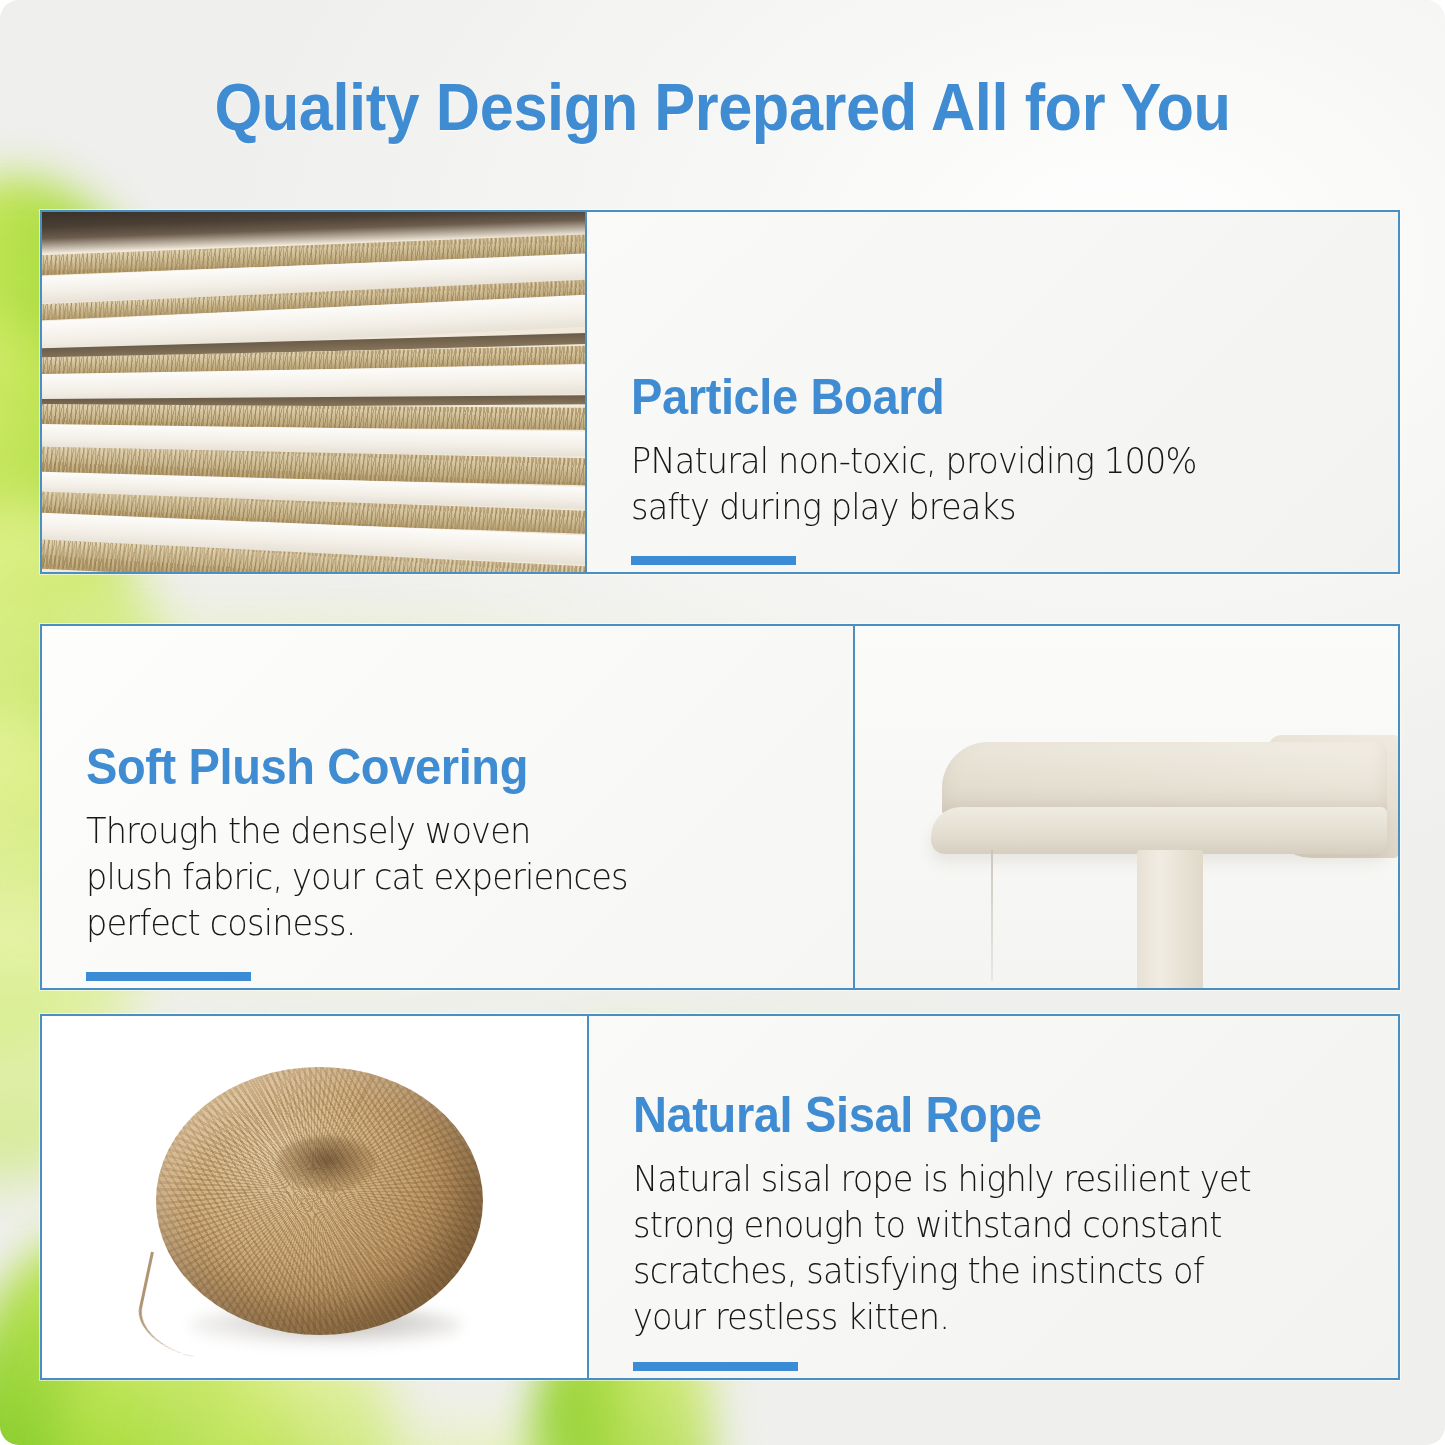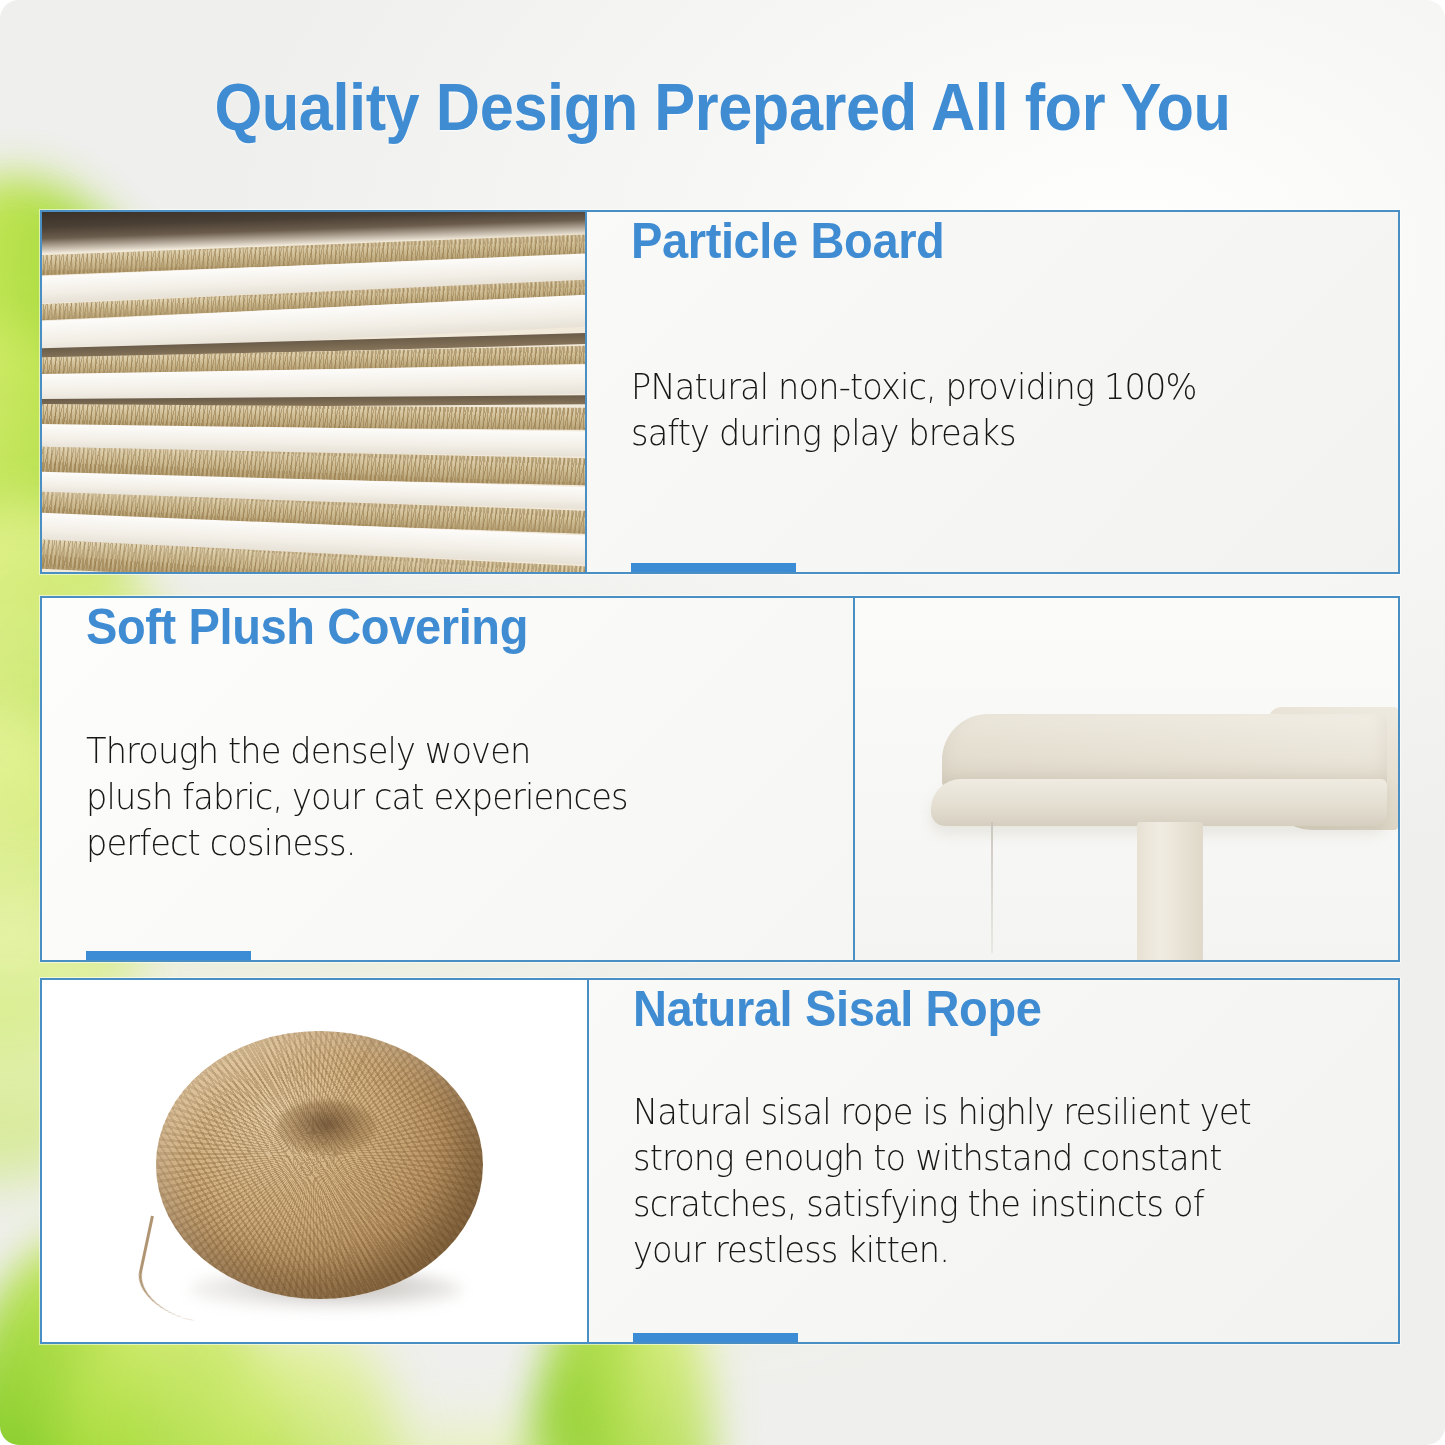--- a/index.html
+++ b/index.html
@@ -100,26 +100,26 @@
   .card {
     position:absolute;
     border:2px solid #4a8fc4;
     background:linear-gradient(135deg,#fdfdfc 0%,#f7f7f5 55%,#f2f2f0 100%);
     display:flex;
     overflow:hidden;
     z-index:4;
     box-shadow:0 0 0 1px rgba(255,255,255,.55);
   }
   #card-particle-board { left:40px;  top:210px;  width:1360px; height:364px; }
-  #card-plush          { left:40px;  top:596px;  width:1360px; height:366px; }
-  #card-sisal          { left:40px;  top:978px; width:1360px; height:366px; }
+  #card-plush          { left:40px;  top:624px;  width:1360px; height:366px; }
+  #card-sisal          { left:40px;  top:1014px; width:1360px; height:366px; }
 
   .media  { position:relative; overflow:hidden; flex:0 0 auto; background:#fff; }
-  .copy   { position:relative; flex:1 1 auto; padding:0 44px; display:flex;
-            flex-direction:column; justify-content:space-between; }
+  .copy   { position:relative; flex:1 1 auto; padding:7px 44px; display:flex;
+            flex-direction:column; justify-content:flex-end; }
 
   
   #card-particle-board .copy { border-left:2px solid #4a8fc4; }
   #card-plush .media          { border-left:2px solid #4a8fc4; }
   #card-sisal .copy           { border-left:2px solid #4a8fc4; }
 
   #card-particle-board .media { width:543px; }
   #card-plush .media          { width:545px; }
   #card-sisal .media          { width:545px; }
 

